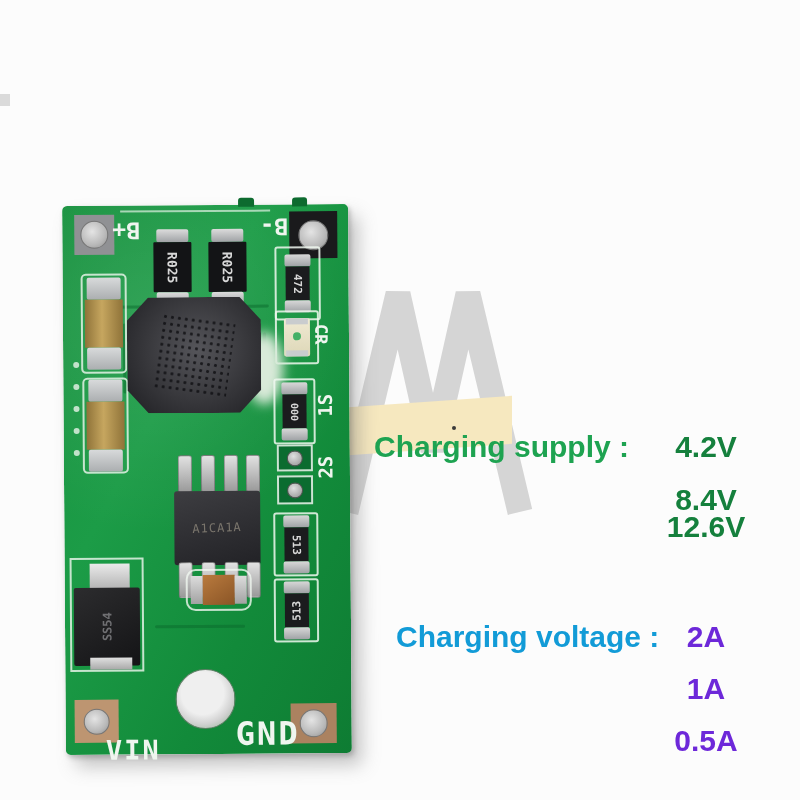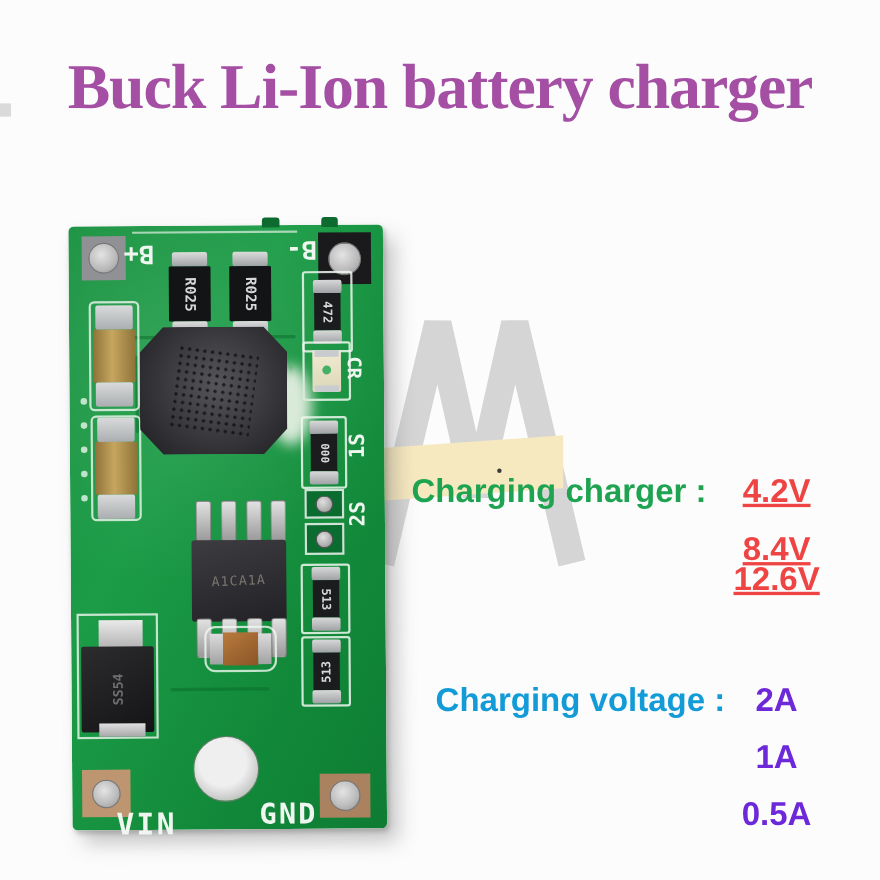--- a/index.html
+++ b/index.html
@@ -15,21 +15,21 @@
     font-weight:bold;font-size:58px;line-height:66px;color:#a44fa4;letter-spacing:-1px;
   }
   .ps-block{
     position:absolute;left:420px;top:263px;width:310px;text-align:center;z-index:5;
     font-weight:bold;font-size:31px;line-height:50px;color:#3a3fc5;
   }
   .spec-label{position:absolute;font-weight:bold;font-size:30px;z-index:5;white-space:nowrap;}
   .cv-label{left:374px;top:430px;color:#1ea351;}
   .cc-label{left:396px;top:620px;color:#129bd7;}
   .spec-val{position:absolute;left:636px;width:140px;text-align:center;font-weight:bold;font-size:30px;z-index:5;}
-  .cv-val{color:#ef4444;text-decoration:underline;}
+  .cv-val{color:#15803d;}
   .cc-val{color:#6d28d9;}
   .v0{top:430px}.v1{top:483px}.v2{top:510px}
   .c0{top:620px}.c1{top:672px}.c2{top:724px}
   
   .wm-svg{position:absolute;left:0;top:0;z-index:1;}
   .wm-band{position:absolute;left:334px;top:402px;width:178px;height:48px;background:#f6e8bf;transform:skewY(-4deg);z-index:1;}
   .dust{position:absolute;left:452px;top:426px;width:4px;height:4px;border-radius:50%;background:#3a3a3a;z-index:6;}
   .edge-mark{position:absolute;left:0px;top:94px;width:10px;height:12px;background:#dadada;z-index:1;}
   
   .board{
@@ -60,21 +60,21 @@
   .pad-br{left:225px;top:499px;width:46px;height:40px;background:#ab8260;}
   .pad-br::after{width:26px;height:26px;}
   
   .silk{font-family:"DejaVu Sans Mono","Liberation Mono",monospace;font-weight:bold;color:#eff5ef;white-space:nowrap;}
   .b-plus{left:50px;top:12px;font-size:23px;transform:rotate(180deg);}
   .b-minus{left:198px;top:9px;font-size:23px;transform:rotate(180deg);}
   .cr-lab{left:248px;top:120px;font-size:17px;transform:rotate(90deg);}
   .s1-lab{left:250px;top:190px;font-size:19px;transform:rotate(-90deg);}
   .s2-lab{left:250px;top:252px;font-size:19px;transform:rotate(-90deg);}
   .vin-lab{left:40px;top:501px;font-size:27px;letter-spacing:2px;margin-top:28px;}
-  .gnd-lab{left:170px;top:521px;font-size:26px;letter-spacing:2px;}
+  .gnd-lab{left:170px;top:510px;font-size:32px;letter-spacing:2px;}
   
   .shunt{width:38px;height:76px;top:24px;}
   .shunt.sh1{left:91px;} .shunt.sh2{left:146px;}
   .shunt .cap{position:static;display:block;height:13px;margin:0 3px;background:linear-gradient(#dcdcdc,#9fa2a5);border-radius:2px;}
   .shunt .rbody{position:static;display:flex;align-items:center;justify-content:center;height:50px;background:#131416;border-radius:1px;}
   .vtext{font-family:"DejaVu Sans Mono","Liberation Mono",monospace;font-weight:bold;color:#d8d8d8;}
   .rot90{transform:rotate(90deg);}
   .rotm90{transform:rotate(-90deg);}
   
   .wbox{border:2px solid rgba(240,248,240,.85);border-radius:3px;display:flex;flex-direction:column;align-items:center;justify-content:center;}
@@ -278,27 +278,26 @@
       <span class="bend"></span>
   </div>
 
   <div class="hole"></div>
 
   <div class="silk vin-lab">VIN</div>
   <div class="silk gnd-lab">GND</div>
 </div>
 
 <div class="title">
-  <div>Buck Li-Ion battery charger</div>
 </div>
 
 <div class="ps-block">
 </div>
 
-<div class="spec-label cv-label">Charging charger :</div>
+<div class="spec-label cv-label">Charging supply :</div>
 <div class="spec-val cv-val v0">4.2V</div>
 <div class="spec-val cv-val v1">8.4V</div>
 <div class="spec-val cv-val v2">12.6V</div>
 
 <div class="spec-label cc-label">Charging voltage :</div>
 <div class="spec-val cc-val c0">2A</div>
 <div class="spec-val cc-val c1">1A</div>
 <div class="spec-val cc-val c2">0.5A</div>
 
 <div class="dust"></div>

